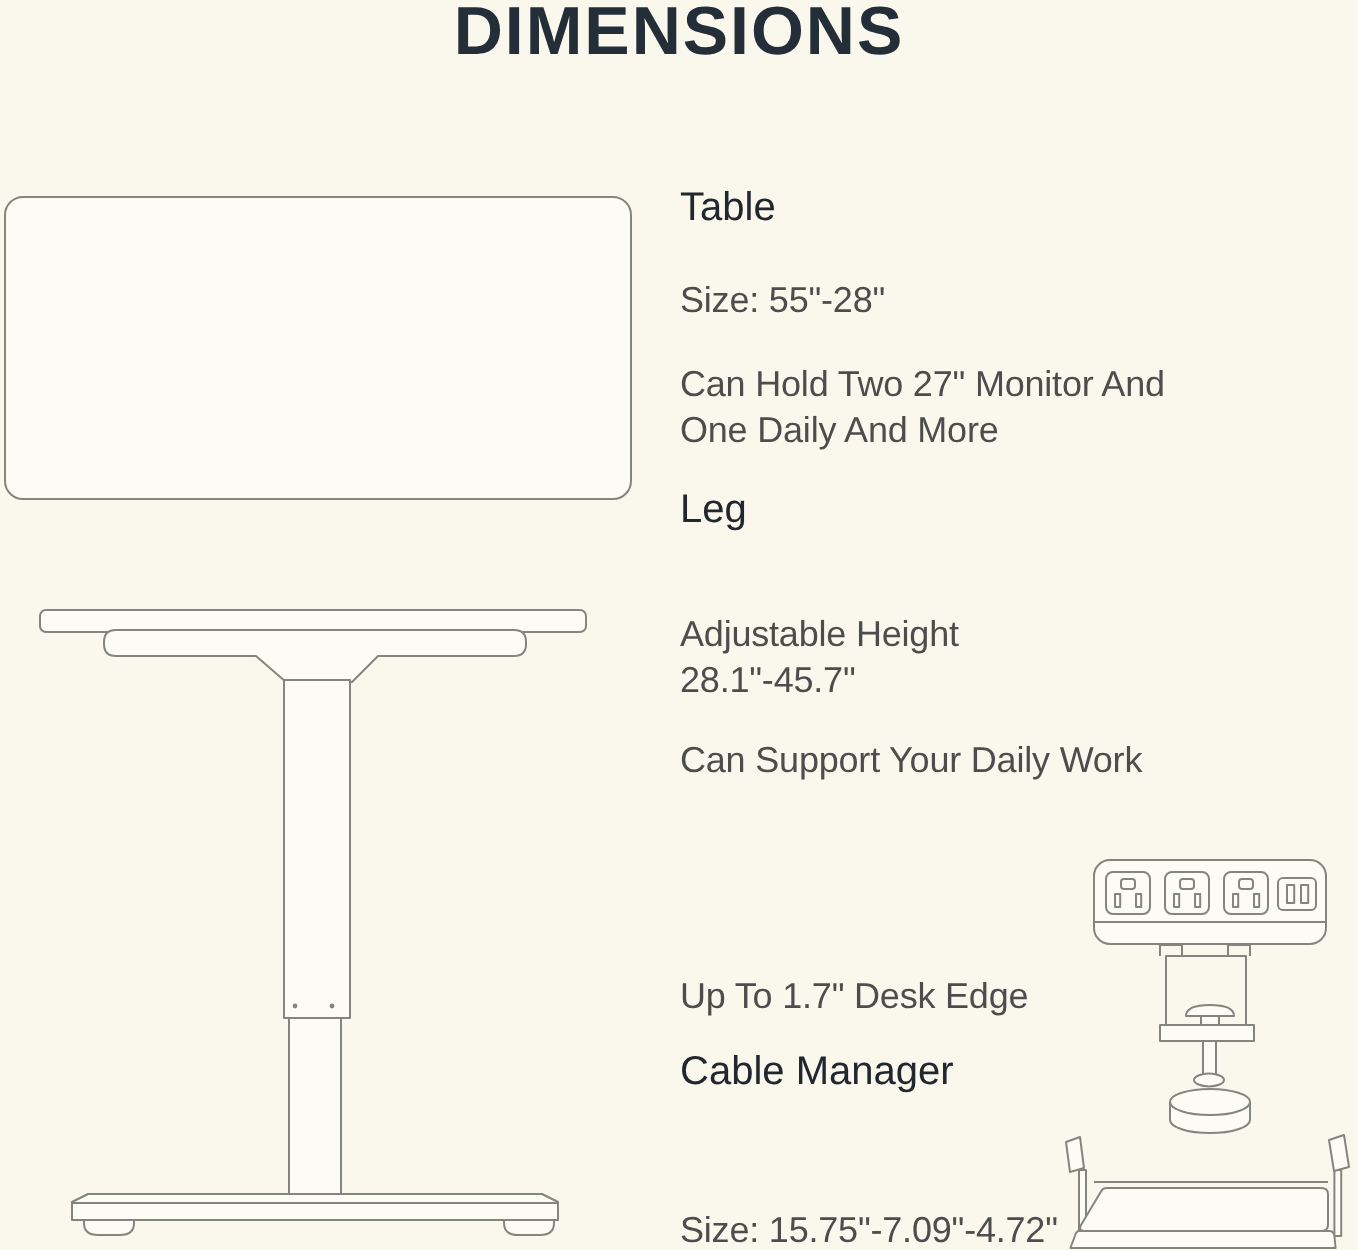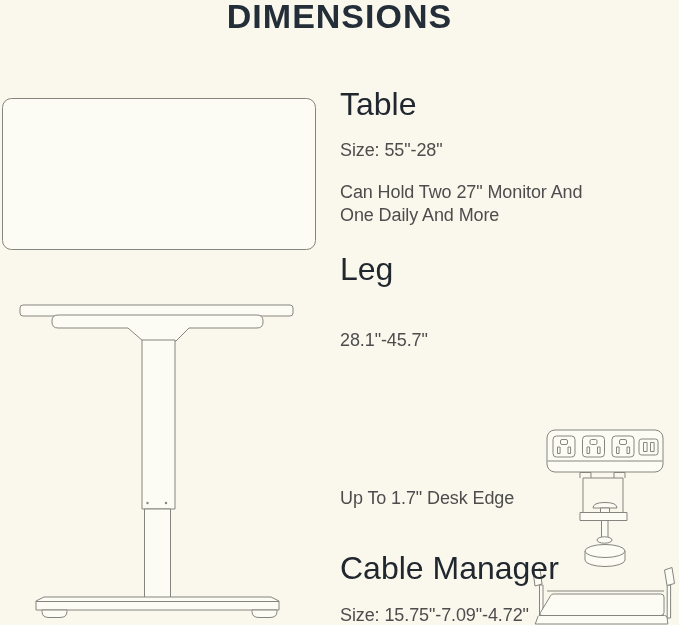--- a/index.html
+++ b/index.html
@@ -2,28 +2,28 @@
 <html style="--background: #FAF8ED; --title-color: #242E39; --heading-color: #21272F; --body-color: #4D4D4D; --line-color: #85857F; --shape-fill: #FDFCF4;"><head>
 <meta charset="utf-8">
 <style>
   html,body{margin:0;padding:0;background:var(--background,#FAF8ED);}
   .page{position:relative;width:679px;height:625px;overflow:hidden;
         background:var(--background,#FAF8ED);
         font-family:"Liberation Sans",sans-serif;}
   .title{position:absolute;left:0;right:0;top:-3px;margin:0;text-align:center;
          font-size:34px;font-weight:bold;letter-spacing:1px;
          color:var(--title-color,#242E39);}
-  .h{position:absolute;left:340px;margin:0;font-size:32px;font-weight:500;
+  .h{position:absolute;left:340px;margin:0;font-size:20px;font-weight:500;
      line-height:28px;white-space:nowrap;color:var(--heading-color,#21272F);}
   .b{position:absolute;left:340px;margin:0;font-size:18px;line-height:23px;
      white-space:nowrap;letter-spacing:-0.1px;color:var(--body-color,#4D4D4D);}
   .h-table{top:90px}.b-size{top:139px}.b-desc{top:181px}
-  .h-leg{top:255px}.b-leg{top:306px}.b-legdesc{top:369px}
+  .h-leg{top:241px}.b-leg{top:306px}.b-legdesc{top:369px}
   .h-power{top:439px}.b-power{top:487px}
-  .h-cable{top:554px}.b-cable{top:604px}
+  .h-cable{top:522px}.b-cable{top:604px}
   .illus{position:absolute;display:block;}
   .topview{left:1px;top:97px;}
   .sideview{left:0;top:300px;}
   .powerstrip{left:540px;top:425px;}
   .cablemgr{left:525px;top:560px;}
   .ln{fill:none;stroke:var(--line-color,#85857F);stroke-width:1;stroke-linejoin:round;}
   .shp{fill:var(--shape-fill,#FDFCF4);stroke:var(--line-color,#85857F);stroke-width:1;stroke-linejoin:round;}
   .dot{fill:var(--line-color,#85857F);stroke:none;}
 </style>
 </head>
@@ -110,20 +110,21 @@
       <path class="shp" d="M28.5,34 H135.5 Q139,34 139,37 V52.5 Q139,55.5 135.5,55.5 H17.5 Q14,55.5 15.5,52.5 L25.5,35.8 Q26.3,34 28.5,34 Z"></path>
       <path class="shp" d="M14,55.5 H139.5 Q142,55.5 142.2,58 L142.8,64 H10.2 L13,56.5 Z"></path>
     </g>
   </svg>
 
   <h2 class="h h-table">Table</h2>
   <p class="b b-size">Size: 55"-28"</p>
   <p class="b b-desc"><span>Can Hold Two 27" Monitor And</span><br><span>One Daily And More</span></p>
 
   <h2 class="h h-leg">Leg</h2>
-  <p class="b b-leg"><br><span>28.1"-45.7"</span></p>
+  <p class="b b-leg"><span>Adjustable Height</span><br><span>28.1"-45.7"</span></p>
+  <p class="b b-legdesc">Can Support Your Daily Work</p>
 
   <p class="b b-power">Up To 1.7" Desk Edge</p>
 
   <h2 class="h h-cable">Cable Manager</h2>
   <p class="b b-cable">Size: 15.75"-7.09"-4.72"</p>
 
 </div>
 
 </body></html>

